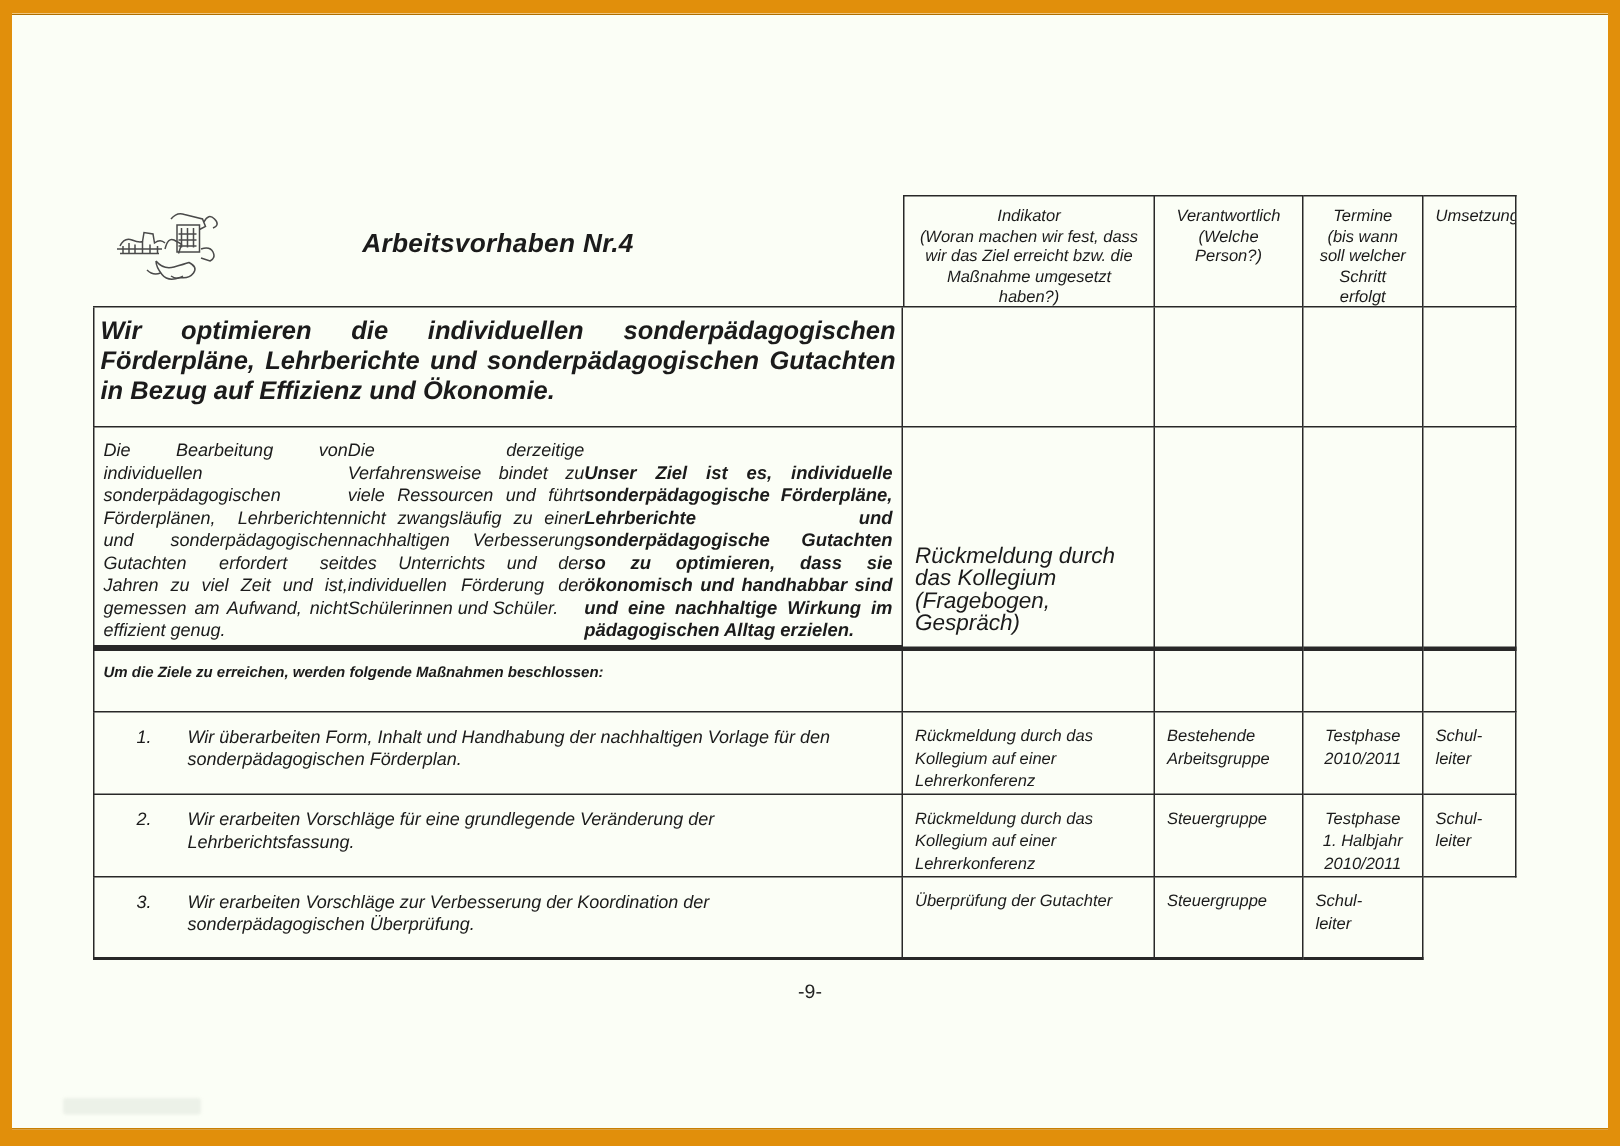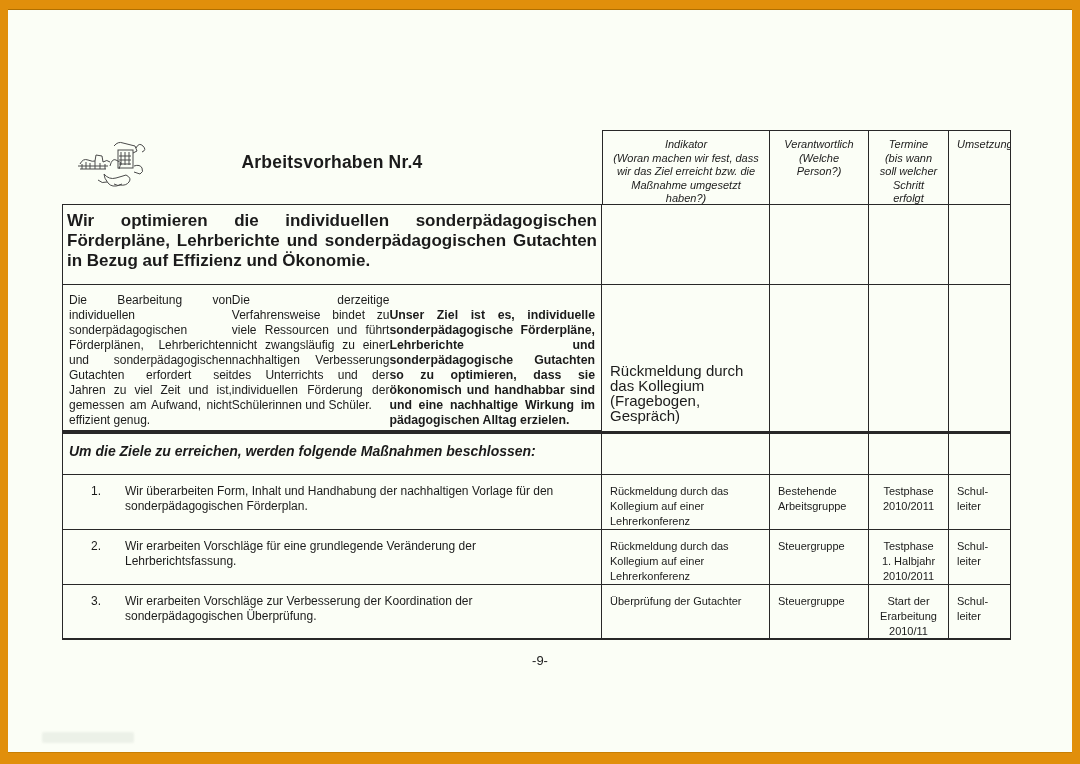--- a/index.html
+++ b/index.html
@@ -26,20 +26,21 @@
     display: grid;
     grid-template-columns: 540px 168px 99px 80px 62px;
     grid-template-rows: 75px 80px 149px 41px 55px 55px 55px;
     color: #1b1b1b;
   }
   .cell {
     border-right: 1.5px solid #282828;
     border-bottom: 1.5px solid #282828;
     padding: 6px 8px;
     overflow: hidden;
+    font-style: italic;
   }
   .cell.first-col { border-left: 1.5px solid #282828; }
   .cell.hdr { border-top: 1.5px solid #282828; font-style: italic; text-align: center; font-size: 11px; line-height: 13.5px; padding-top: 7px; }
   .cell.hdr-first { border-left: 1.5px solid #282828; }
   .titlecell {
     position: relative;
     border: none;
     border-bottom: 1.5px solid #282828;
     padding: 0;
   }
@@ -67,21 +68,21 @@
     text-align: justify;
     padding: 6px 4px 0 4px;
   }
 
   .bodycell { display: flex; flex-direction: row; font-size: 12px; line-height: 15px; text-align: justify; padding: 8px 6px 6px 6px; }
   .bodycell .para { margin-bottom: 0; }
   .bodycell .goal-statement { font-weight: bold; margin-top: 15px; font-size: 12.3px; }
 
   .indicatorcell { display: flex; flex-direction: column; justify-content: flex-end; font-size: 15px; line-height: 15px; padding-bottom: 8px; }
 
-  .introcell { font-weight: bold; font-style: italic; font-size: 14px; padding-top: 9px; padding-left: 6px; }
+  .introcell { font-weight: bold; font-style: italic; font-size: 10px; padding-top: 9px; padding-left: 6px; }
 
   .measure { display: flex; font-size: 12px; line-height: 15px; padding-top: 9px; padding-left: 28px; padding-right: 18px; }
   .measure .num { flex: 0 0 34px; }
   .measure .mtext { flex: 1; }
 
   .mcell { font-size: 11px; line-height: 15px; padding-top: 9px; }
   .mcell.center { text-align: center; padding-left: 4px; padding-right: 4px; }
   .pre { white-space: pre-line; }
 
   .page-number {
@@ -189,23 +190,20 @@
 2010/2011</div>
       <div class="cell mcell pre">Schul-
 leiter</div>
 
       <div class="cell first-col measure lastrow">
         <span class="num">3.</span>
         <span class="mtext">Wir erarbeiten Vorschläge zur Verbesserung der Koordination der sonderpädagogischen Überprüfung.</span>
       </div>
       <div class="cell mcell lastrow">Überprüfung der Gutachter</div>
       <div class="cell mcell lastrow">Steuergruppe</div>
-      <div class="cell mcell center pre lastrow">Start der
-Erarbeitung
-2010/11</div>
       <div class="cell mcell pre lastrow">Schul-
 leiter</div>
 
     </div>
 
     <div class="page-number">-9-</div>
     <div class="watermark"></div>
 
   </div>
 </div>

